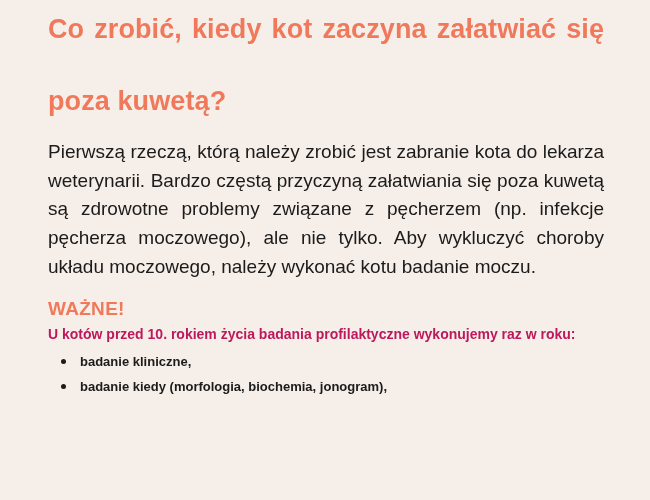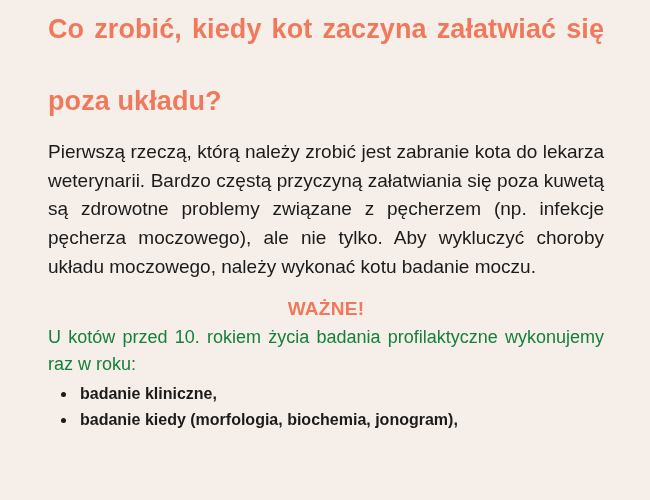--- a/index.html
+++ b/index.html
@@ -68,63 +68,63 @@
     line-height: 1.52;
     text-align: justify;
     text-justify: inter-word;
     margin: 0 0 16px 0;
   }
 
   .important {
     color: #f0795b;
     font-size: 19px;
     font-weight: bold;
-    text-align: center;
+    text-align: left;
     margin: 0 0 4px 0;
     letter-spacing: 0.3px;
   }
 
   .para2 {
-    color: #15803d;
-    font-size: 18px;
-    font-weight: normal;
+    color: #be185d;
+    font-size: 14px;
+    font-weight: bold;
     line-height: 1.5;
     text-align: justify;
     text-justify: inter-word;
     margin: 0 0 2px 0;
   }
 
   ul.bullets {
     margin: 0;
     padding-left: 30px;
     list-style: disc;
   }
   ul.bullets li {
     color: #1b1b1b;
-    font-size: 16px;
+    font-size: 13px;
     font-weight: bold;
     line-height: 1.5;
     text-align: justify;
     text-justify: inter-word;
     margin: 0;
     padding-left: 2px;
   }
   ul.bullets li::marker {
     font-size: 18px;
   }
 </style>
 </head>
 <body>
 
 <div class="page">
 
 
   <div class="content">
 
-    <h1 class="title"><span class="l1">Co zrobić, kiedy kot zaczyna załatwiać się</span><span>poza układu?</span></h1>
+    <h1 class="title"><span class="l1">Co zrobić, kiedy kot zaczyna załatwiać się</span><span>poza kuwetą?</span></h1>
 
     <p class="para">Pierwszą rzeczą, którą należy zrobić jest zabranie kota do lekarza weterynarii. Bardzo częstą przyczyną załatwiania się poza kuwetą są zdrowotne problemy związane z pęcherzem (np. infekcje pęcherza moczowego), ale nie tylko. Aby wykluczyć choroby układu moczowego, należy wykonać kotu badanie moczu.</p>
 
     <p class="important">WAŻNE!</p>
 
     <p class="para2">U kotów przed 10. rokiem życia badania profilaktyczne wykonujemy raz w roku:</p>
 
     <ul class="bullets">
       <li>badanie kliniczne,</li>
       <li>badanie kiedy (morfologia, biochemia, jonogram),</li>

